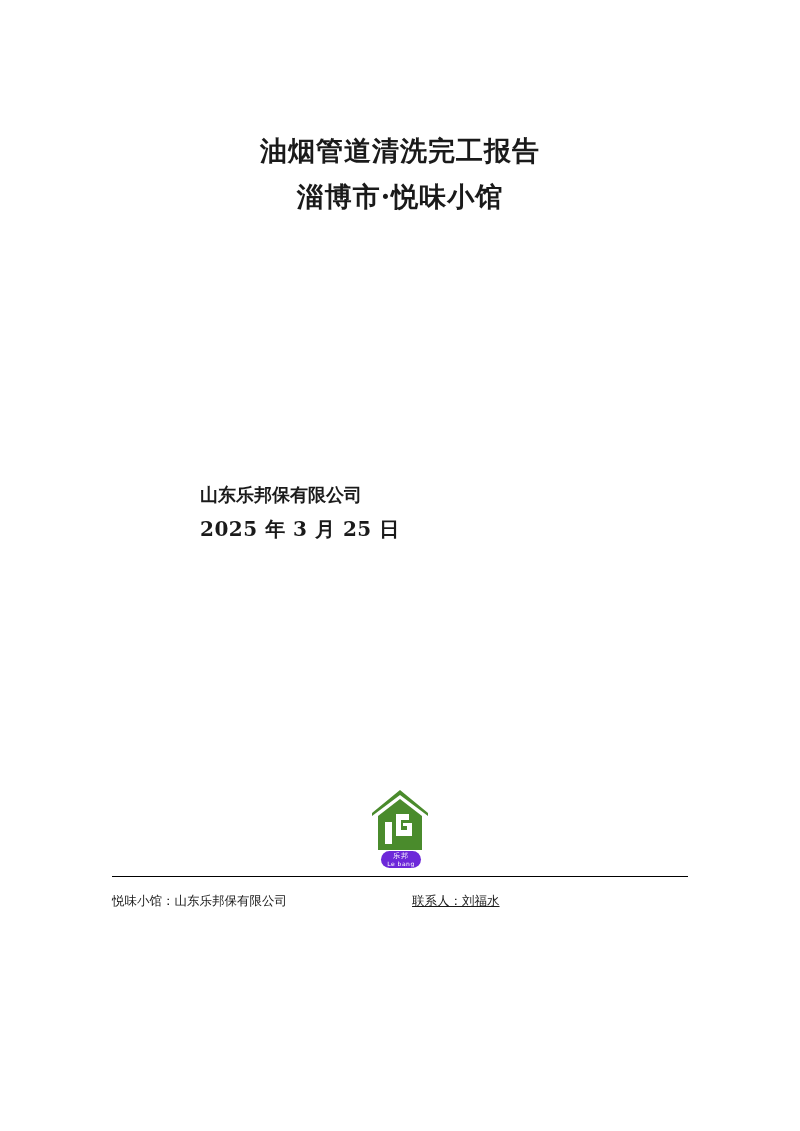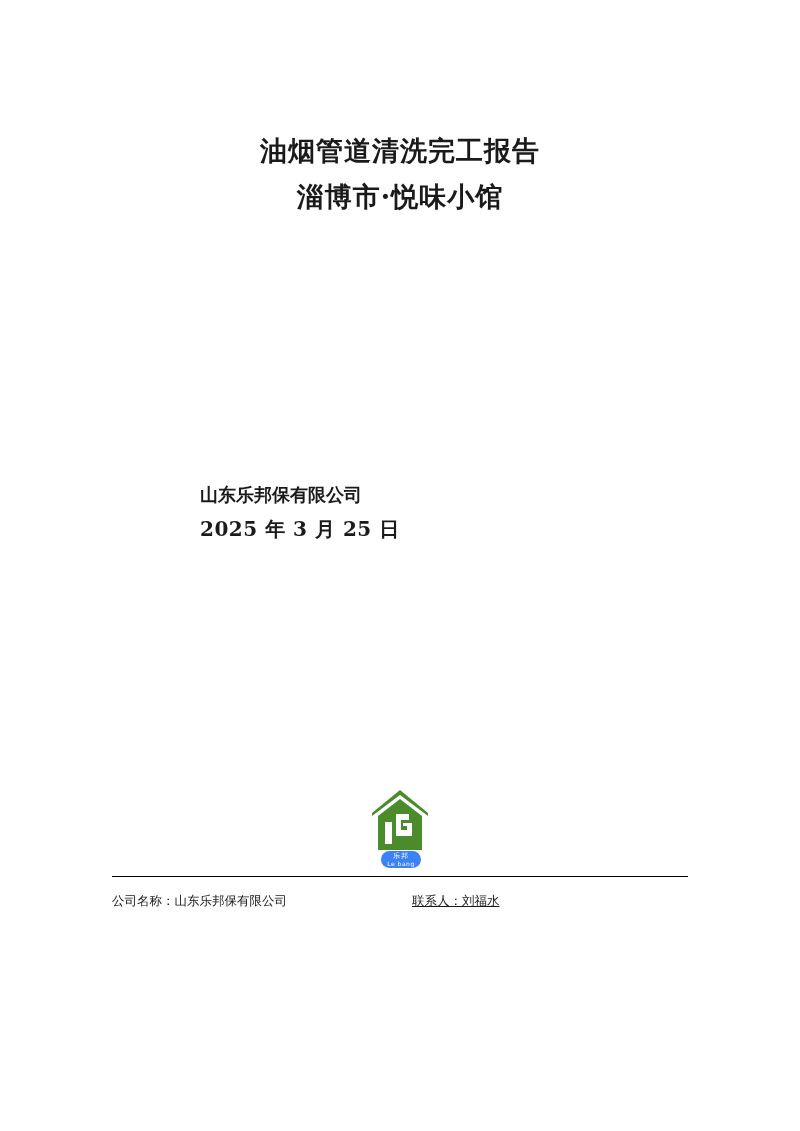--- a/index.html
+++ b/index.html
@@ -75,21 +75,21 @@
     width: 70px;
     height: 82px;
     position: relative;
   }
   .logo-badge {
     position: absolute;
     left: 16px;
     bottom: 0;
     width: 40px;
     height: 17px;
-    background: #3b82f6;
+    background: #6d28d9;
     border-radius: 9px;
     display: flex;
     align-items: center;
     justify-content: center;
     flex-direction: column;
     line-height: 7px;
   }
   .logo-badge .cn {
     color: #fff;
     font-size: 7px;
@@ -168,21 +168,21 @@
         <span class="en">Le bang</span>
       </div>
     </div>
   </div>
 
   <div class="footer-rule"></div>
 
   <div class="footer">
     <div class="footer-row">
       <div class="footer-left">
-        <span class="label">公司名称：</span><span>山东乐邦保有限公司</span>
+        <span class="label">悦味小馆：</span><span>山东乐邦保有限公司</span>
       </div>
       <div class="footer-right">
         <span class="label">联系人：</span><span>刘福水</span>
       </div>
     </div>
   </div>
 
 </div>
 
 </body></html>

